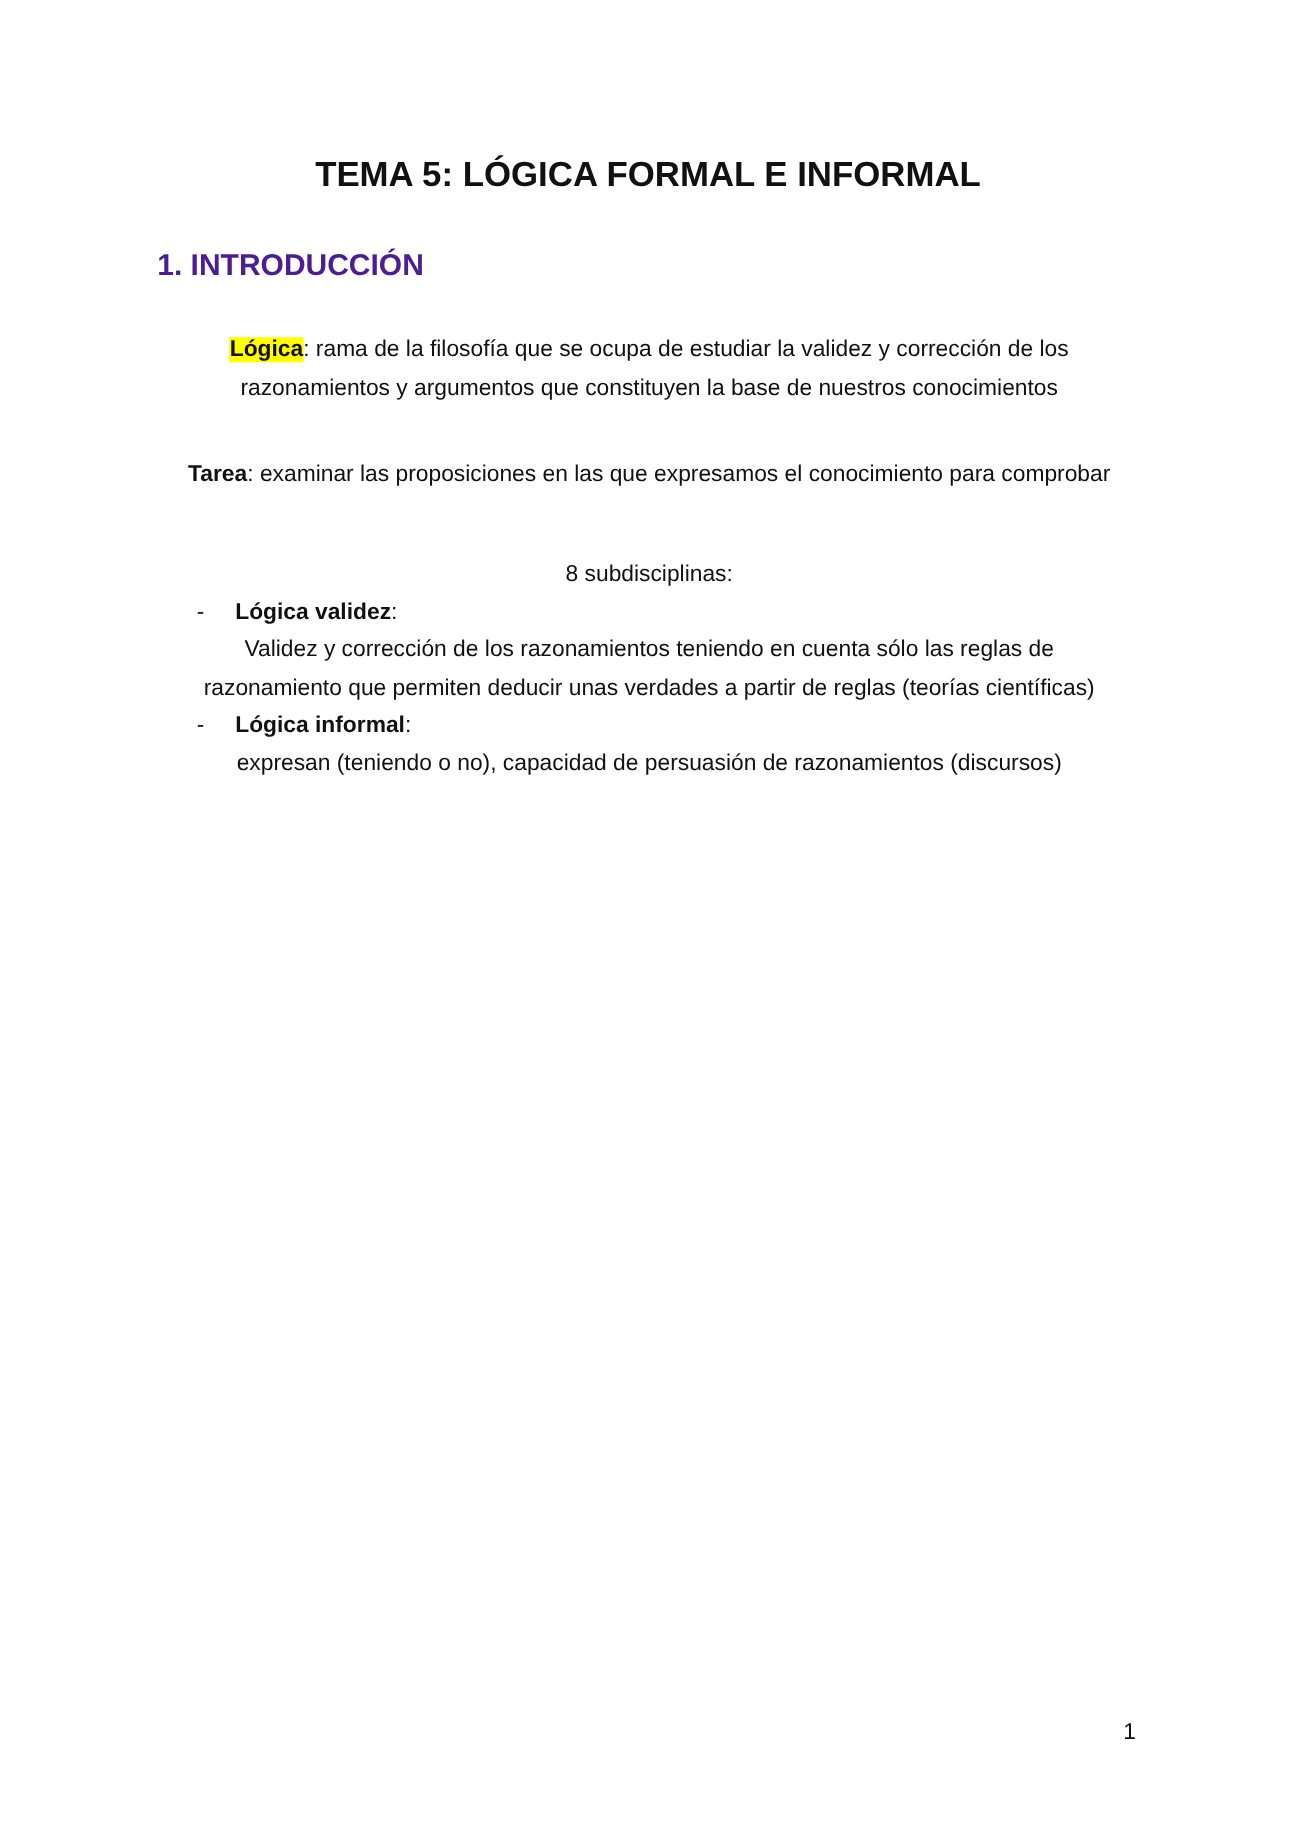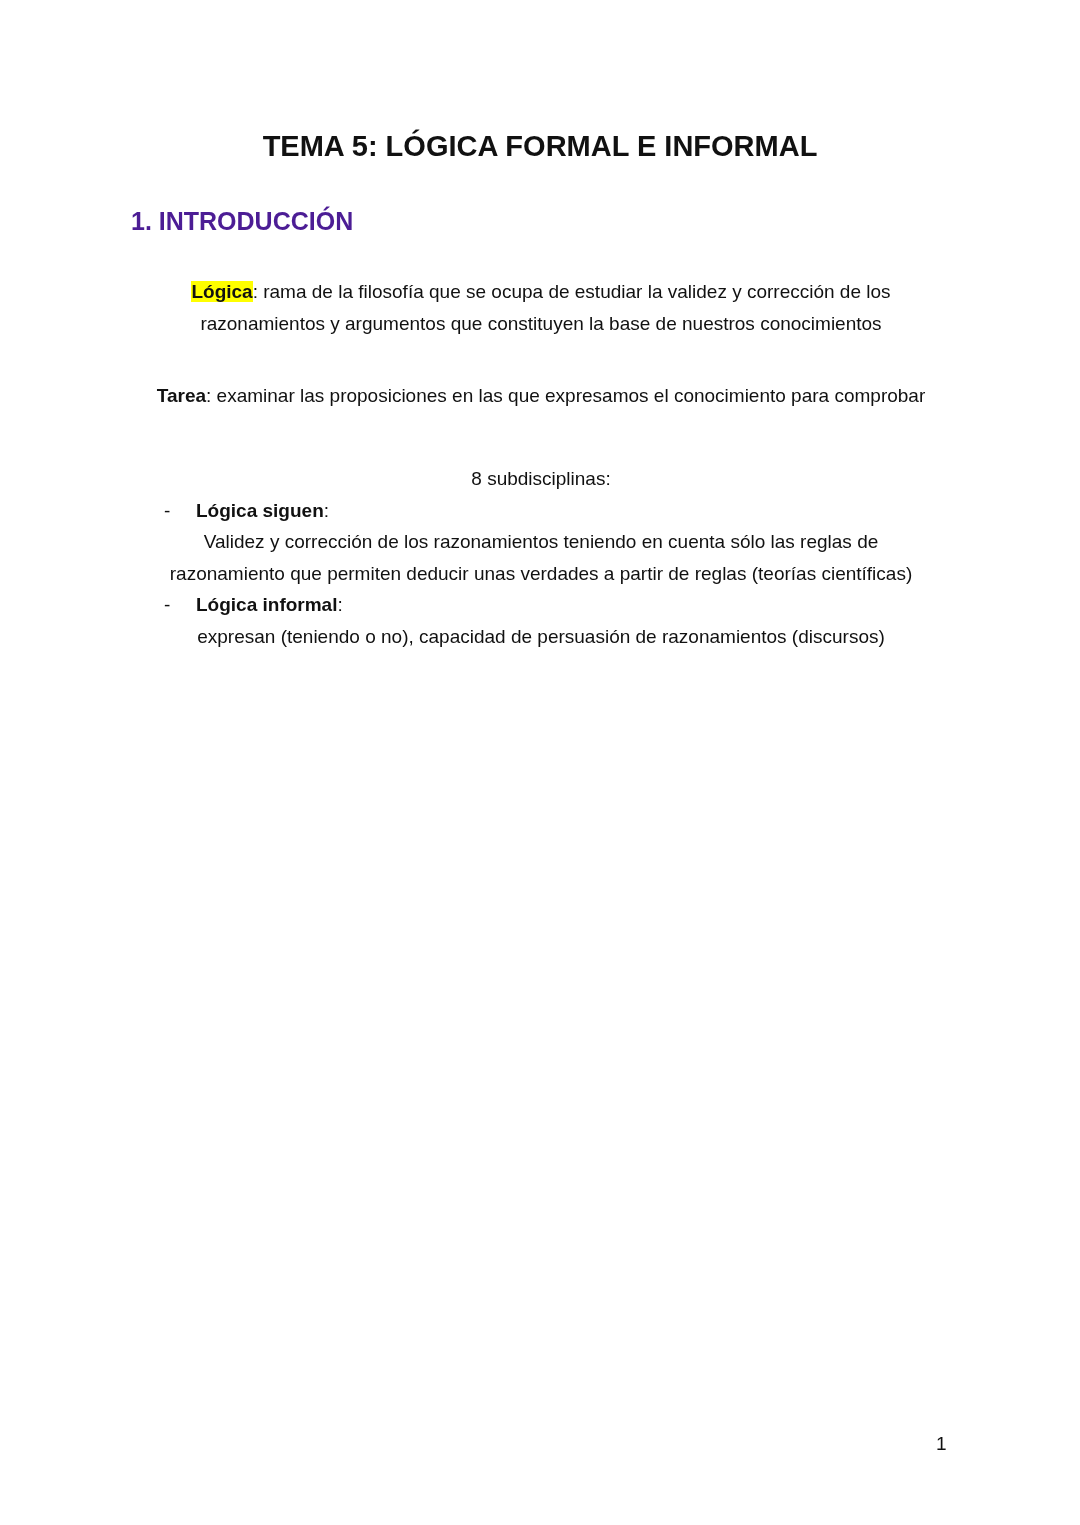--- a/index.html
+++ b/index.html
@@ -68,21 +68,21 @@
     <span class="line">razonamientos y argumentos que constituyen la base de nuestros conocimientos</span>
   </div>
 
   <div class="para p2">
     <span class="line"><span class="bold">Tarea</span><span>: examinar las proposiciones en las que expresamos el conocimiento para comprobar</span></span>
   </div>
 
   <div class="para p3">
     <span class="line">8 subdisciplinas:</span>
 
-    <span class="bullet-line"><span class="dash">-</span><span class="bold">Lógica siguen</span><span>:</span></span>
+    <span class="bullet-line"><span class="dash">-</span><span class="bold">Lógica validez</span><span>:</span></span>
     <span class="line">Validez y corrección de los razonamientos teniendo en cuenta sólo las reglas de</span>
     <span class="line">razonamiento que permiten deducir unas verdades a partir de reglas (teorías científicas)</span>
 
     <span class="bullet-line"><span class="dash">-</span><span class="bold">Lógica informal</span><span>:</span></span>
     <span class="line">expresan (teniendo o no), capacidad de persuasión de razonamientos (discursos)</span>
   </div>
 
   <div class="page-number">1</div>
 
 </div>

